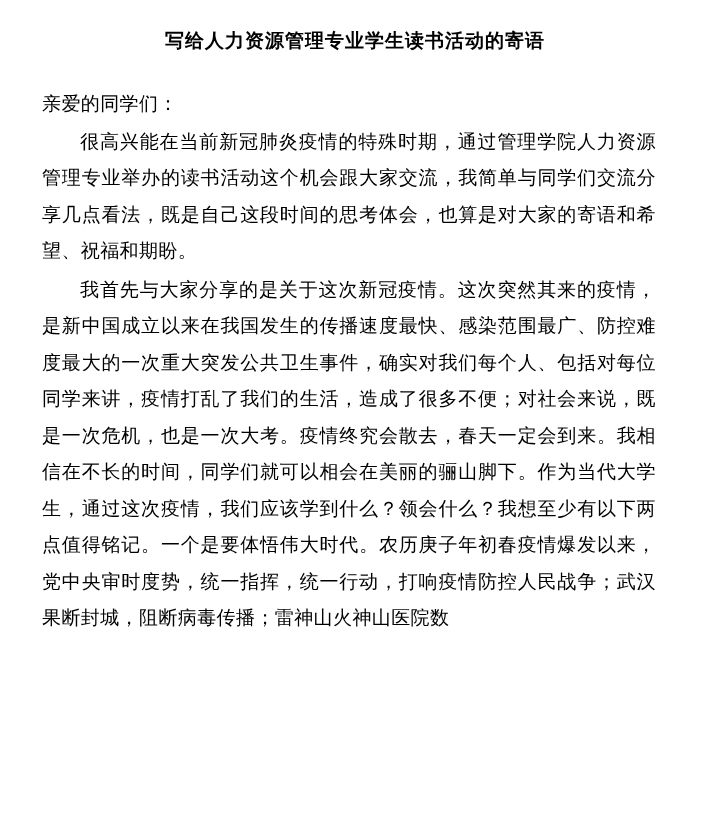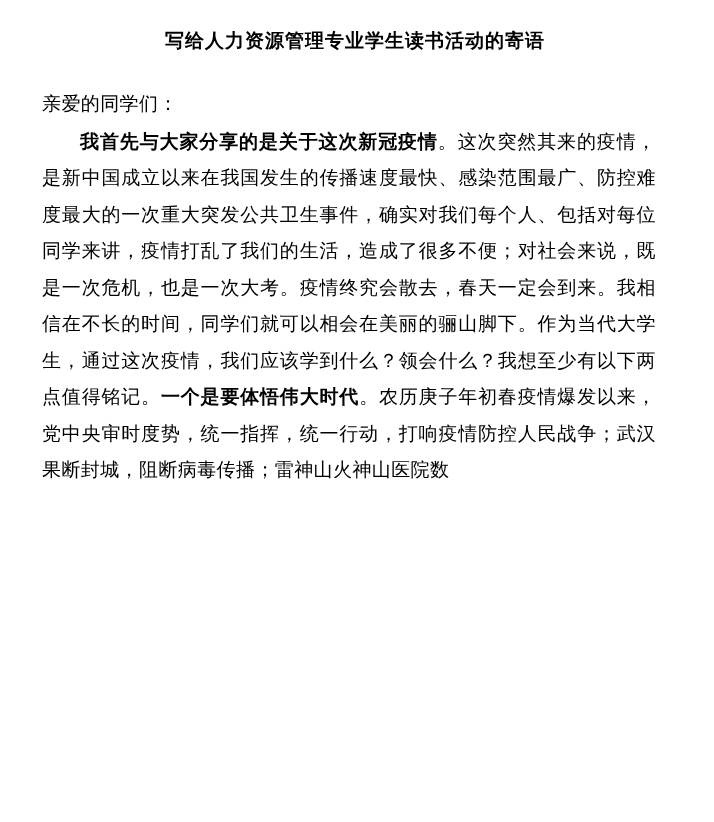--- a/index.html
+++ b/index.html
@@ -38,33 +38,34 @@
     margin: 0 12px 2px 0;
     letter-spacing: 0.4px;
   }
   .indent-1 {
     text-indent: 0;
   }
   .indent-2 {
     text-indent: 38px;
   }
   .b {
-    font-weight: bold;
+    font-weight: normal;
   }
 </style>
 </head>
 <body>
 
 <div class="page">
 
   <div class="doc-title">写给人力资源管理专业学生读书活动的寄语</div>
 
   <div class="body">
 
     <p class="para indent-1"><span>亲爱的同学们：</span></p>
 
 
+    <p class="para indent-2"><span>很高兴能在当前新冠肺炎疫情的特殊时期，通过管理学院人力资源管理专业举办的读书活动这个机会跟大家交流，我简单与同学们交流分享几点看法，既是自己这段时间的思考体会，也算是对大家的寄语和希望、祝福和期盼。</span></p>
 
     <p class="para indent-2"><span class="b">我首先与大家分享的是关于这次新冠疫情</span><span>。这次突然其来的疫情，是新中国成立以来在我国发生的传播速度最快、感染范围最广、防控难度最大的一次重大突发公共卫生事件，确实对我们每个人、包括对每位同学来讲，疫情打乱了我们的生活，造成了很多不便；对社会来说，既是一次危机，也是一次大考。疫情终究会散去，春天一定会到来。我相信在不长的时间，同学们就可以相会在美丽的骊山脚下。作为当代大学生，通过这次疫情，我们应该学到什么？领会什么？我想至少有以下两点值得铭记。</span><span class="b">一个是要体悟伟大时代</span><span>。农历庚子年初春疫情爆发以来，党中央审时度势，统一指挥，统一行动，打响疫情防控人民战争；武汉果断封城，阻断病毒传播；雷神山火神山医院数</span></p>
 
   </div>
 
 </div>
 
 </body></html>

